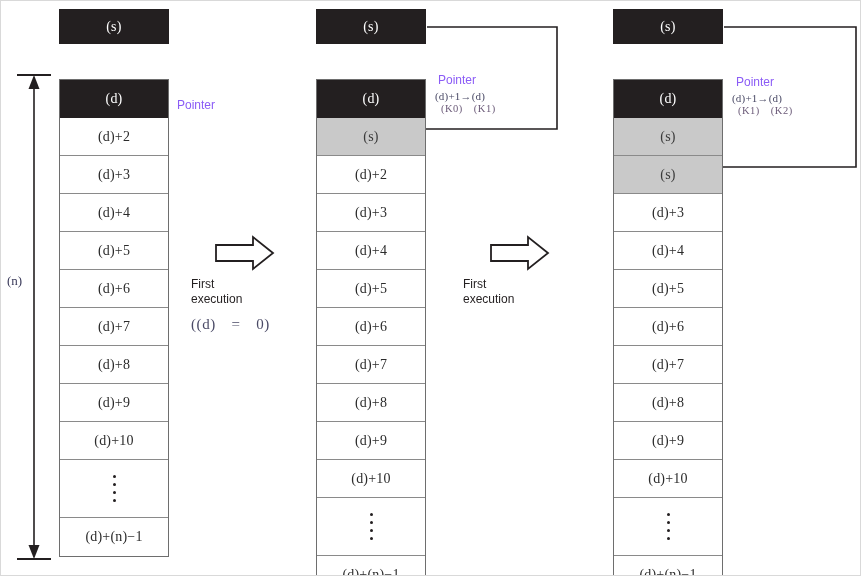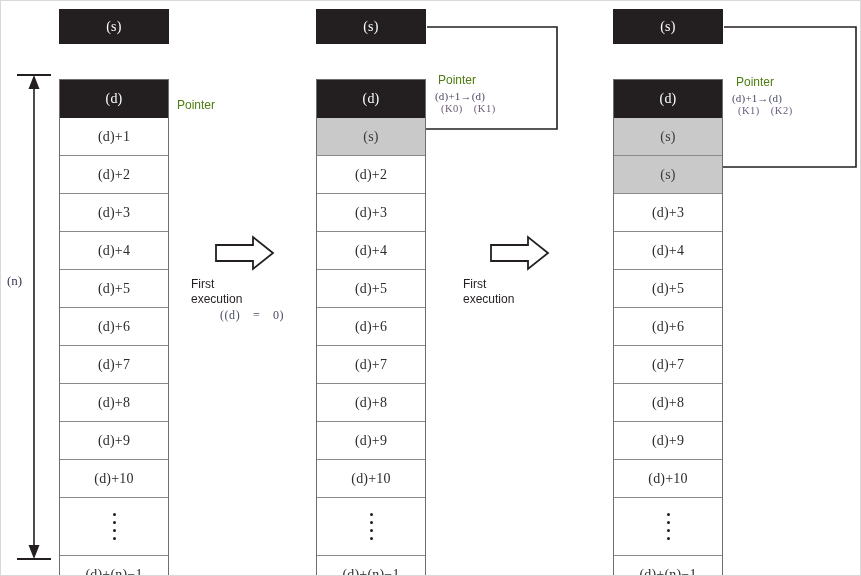--- a/index.html
+++ b/index.html
@@ -74,21 +74,21 @@
     width: 3px;
     height: 3px;
     background: #231f20;
     border-radius: 50%;
   }
 
   
   .lbl-pointer {
     font-family: "Liberation Sans", sans-serif;
     font-size: 12px;
-    color: #4d7c0f;
+    color: #8b5cf6;
     white-space: nowrap;
   }
   .lbl-formula {
     font-family: "Liberation Serif", serif;
     font-size: 11px;
     color: #4a4a66;
     white-space: nowrap;
     letter-spacing: 0.2px;
   }
   .lbl-const {
@@ -102,25 +102,25 @@
   .lbl-exec {
     font-family: "Liberation Sans", sans-serif;
     font-size: 12px;
     color: #231f20;
     text-align: left;
     line-height: 15px;
     white-space: nowrap;
   }
   .lbl-exec-cond {
     font-family: "Liberation Serif", serif;
-    font-size: 12px;
+    font-size: 15px;
     color: #4a4a66;
-    text-align: center;
     white-space: nowrap;
     letter-spacing: 0.6px;
+    margin-top: 8px;
   }
   .lbl-n {
     font-family: "Liberation Serif", serif;
     font-size: 13px;
     color: #3a3a5a;
   }
 
   
   svg.overlay {
     position: absolute;
@@ -174,21 +174,20 @@
       <path d="M490,244 L527,244 L527,236 L547,252 L527,268 L527,260 L490,260 Z" fill="#ffffff" stroke="#231f20" stroke-width="1.8" stroke-linejoin="miter"></path>
     </g>
   </svg>
 
   <div class="abs lbl-n" style="left:6px; top:272px;">(n)</div>
 
   <div class="abs sbox" style="left:58px; top:8px; width:110px; height:35px;">(s)</div>
 
   <div class="abs dtable" id="table-col-1" style="left:58px; top:78px; width:110px;">
       <div class="drow head">(d)</div>
-      <div class="drow">(d)+1</div>
       <div class="drow">(d)+2</div>
       <div class="drow">(d)+3</div>
       <div class="drow">(d)+4</div>
       <div class="drow">(d)+5</div>
       <div class="drow">(d)+6</div>
       <div class="drow">(d)+7</div>
       <div class="drow">(d)+8</div>
       <div class="drow">(d)+9</div>
       <div class="drow">(d)+10</div>
       <div class="drow dots">

